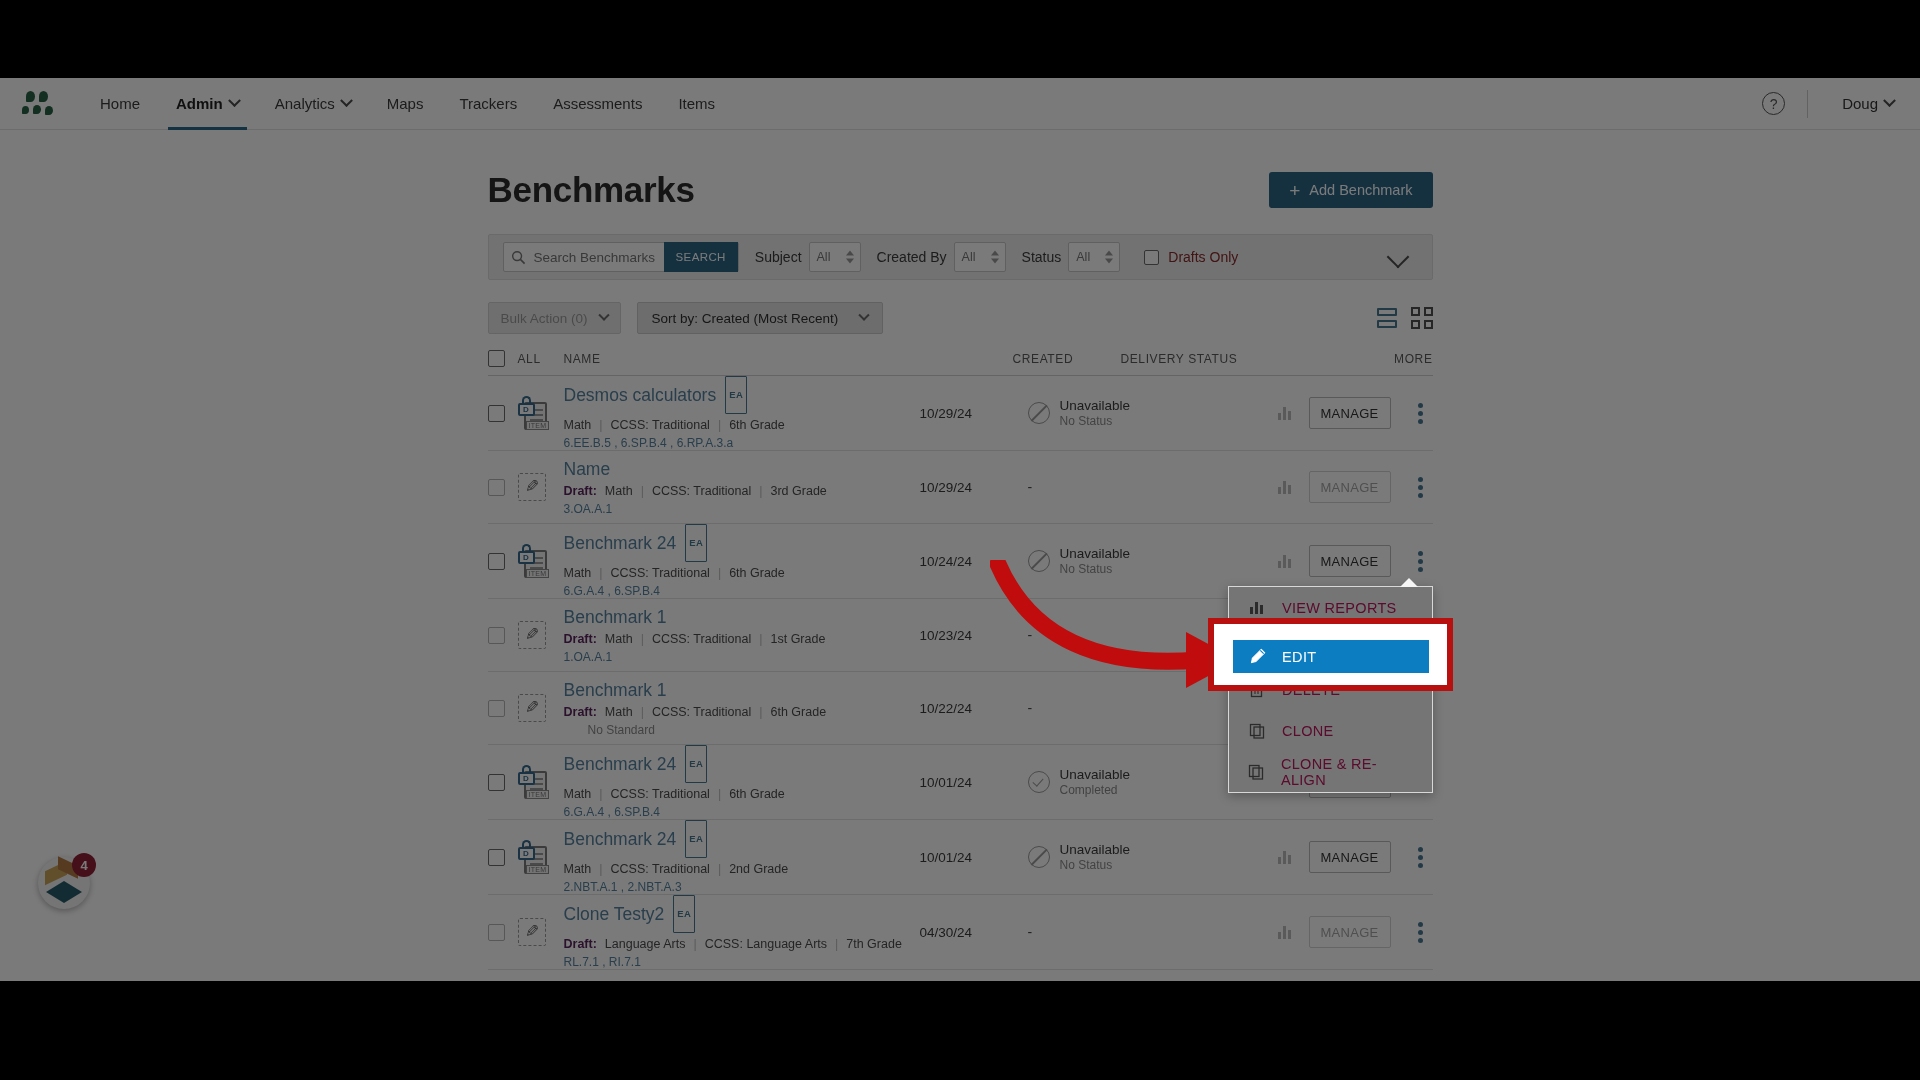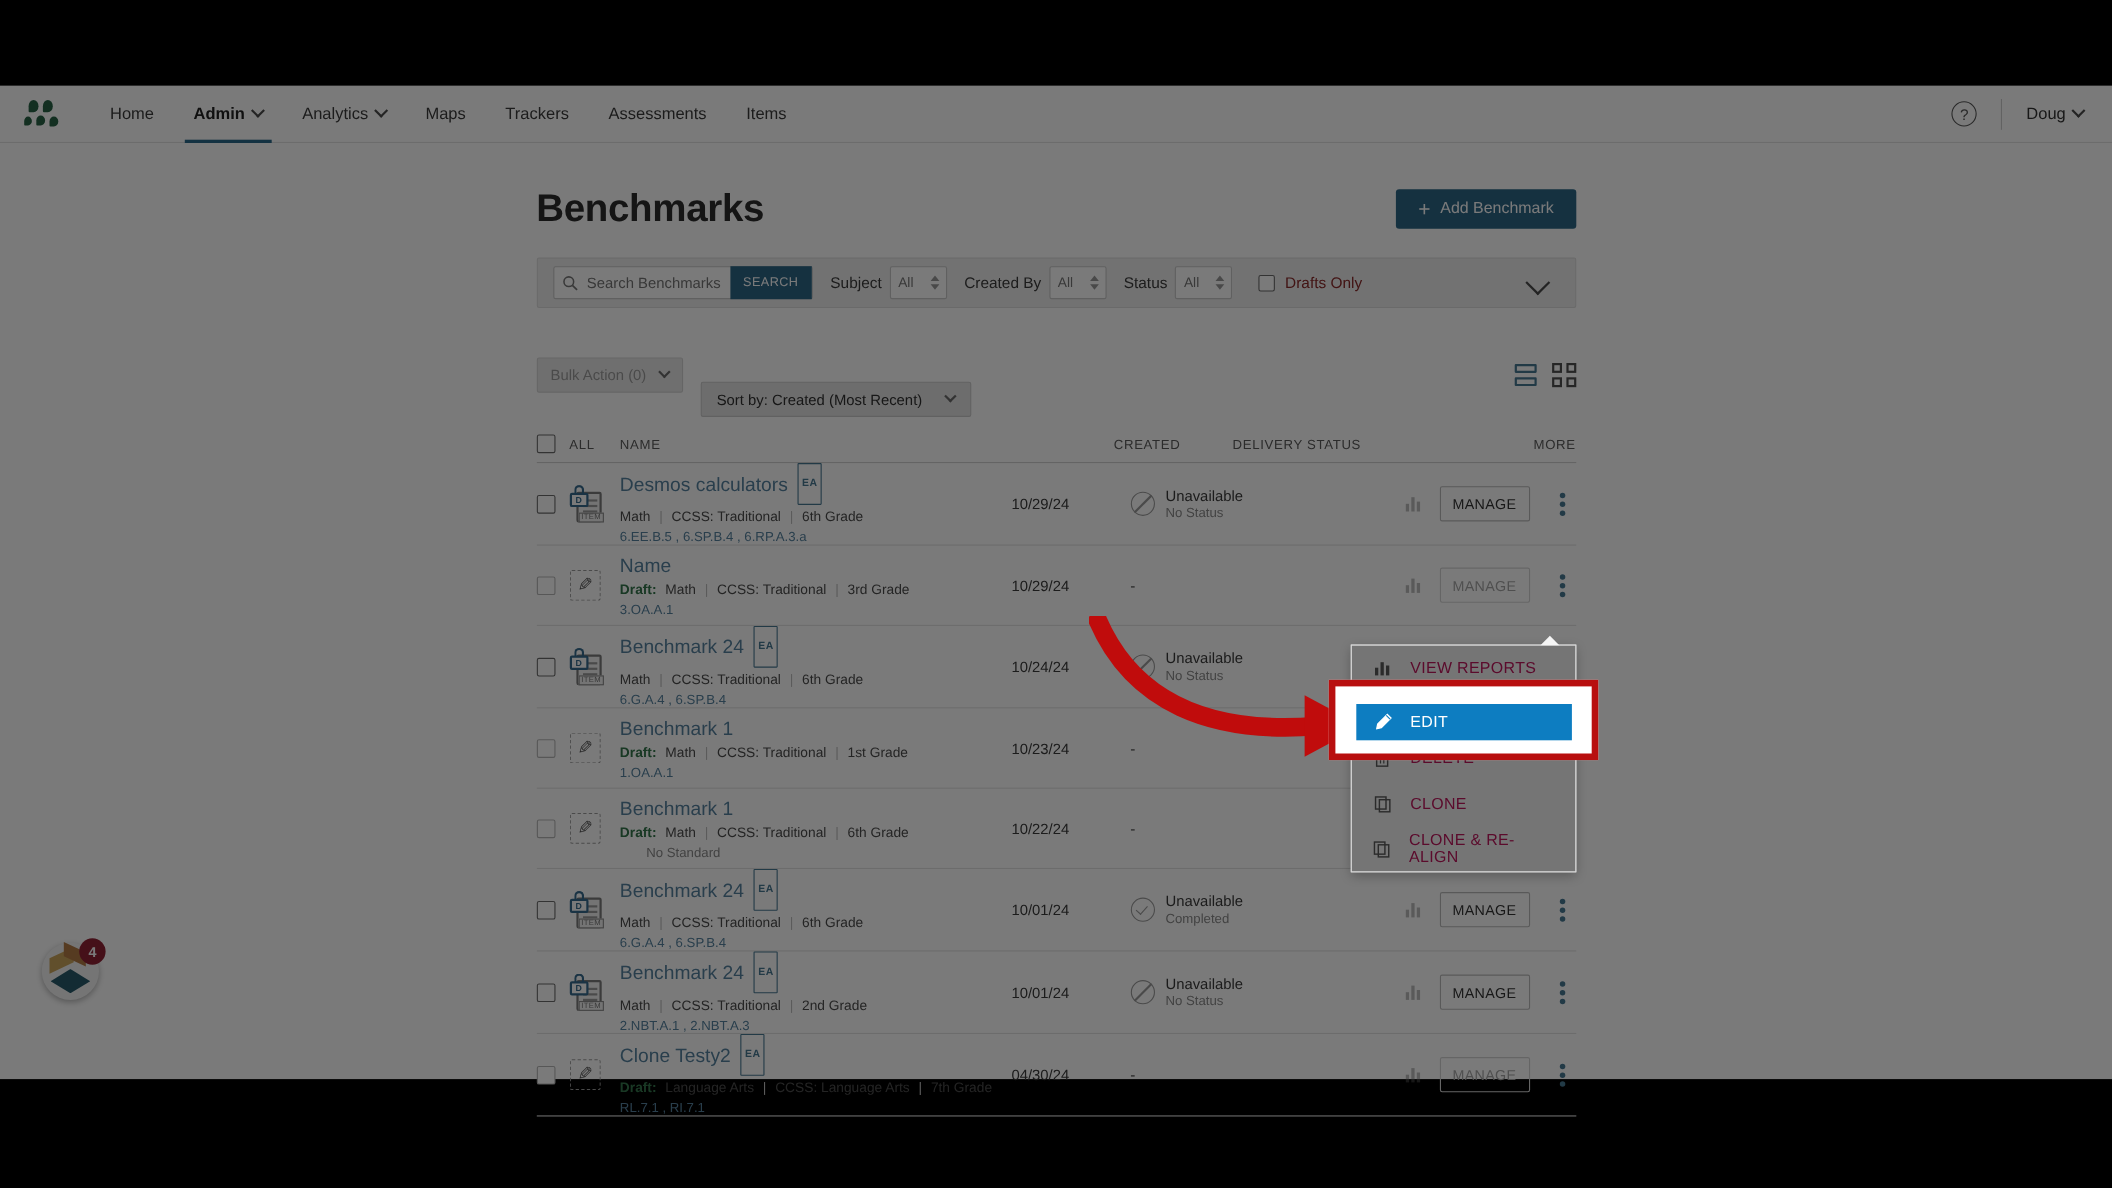--- a/index.html
+++ b/index.html
@@ -68,21 +68,21 @@
   .nav-right {
     margin-left: auto; display: flex; align-items: center;
     padding-right: 26px; gap: 0px;
   }
   .qmark {
     width: 23px; height: 23px; border: 1.6px solid #555; border-radius: 50%;
     font-size: 14px; color: #555; display: flex; align-items: center;
     justify-content: center; margin-right: 22px;
   }
   .vdiv { width: 1px; height: 28px; background: #ccc; margin-right: 22px; }
-  .username { font-size: 15px; color: #333; display: flex; align-items: center; }
+  .username { font-size: 15px; color: #333; display: flex; align-items: center; margin-left: 12px; }
 
   
   .content { position: absolute; left: 0; top: 52px; width: 1920px; }
   .inner { width: 945px; margin: 0 auto; position: relative; }
 
   .titlerow {
     display: flex; align-items: center; justify-content: space-between;
     padding-top: 40px; padding-bottom: 24px;
   }
   h1.pagetitle { font-size: 35px; color: #2b2b2b; font-weight: bold; letter-spacing: -0.3px; }
@@ -153,21 +153,20 @@
   .ghostbtn {
     height: 32px; background: #e8e8e8; border: 1px solid #d3d3d3;
     border-radius: 2px; display: flex; align-items: center;
     padding: 0 12px; font-size: 13.5px; color: #9b9b9b; gap: 12px;
   }
   .solidbtn {
     height: 32px; background: #e3e3e3; border: 1px solid #cacaca;
     border-radius: 2px; display: flex; align-items: center;
     padding: 0 14px; font-size: 13.5px; color: #2f2f2f; gap: 22px;
     margin-left: 16px;
-    margin-top: 45px;
   }
   .caret-sm {
     width: 8px; height: 8px; border-right: 2px solid #6a6a6a;
     border-bottom: 2px solid #6a6a6a; transform: rotate(45deg) translate(-2px,-2px);
   }
   .viewtoggle { margin-left: auto; display: flex; align-items: center; gap: 14px; }
   .vt-list { display: flex; flex-direction: column; gap: 4px; }
   .vt-list i { display: block; width: 20px; height: 8px; border: 2px solid #2f7ea8; border-radius: 1px; }
   .vt-grid { display: grid; grid-template-columns: 9px 9px; gap: 4px; }
   .vt-grid i { display: block; width: 9px; height: 9px; border: 2px solid #4f4f4f; }
@@ -243,21 +242,21 @@
   .ea-badge {
     border: 1px solid #2f7ea8; color: #2f7ea8; font-size: 9.5px;
     padding: 12px 3px; letter-spacing: .4px; line-height: 12px;
     border-radius: 1px; font-weight: bold;
   }
   .metaline {
     font-size: 12.5px; color: #4c4c4c; margin-top: 4px;
     display: flex; align-items: center; gap: 8px;
   }
   .metaline .sep { color: #bdbdbd; }
-  .draftlabel { color: #15803d; font-weight: bold; }
+  .draftlabel { color: #701a75; font-weight: bold; }
   .stdline { font-size: 12px; color: #3f86b5; margin-top: 4px; }
   .stdline.none { color: #8a8a8a; margin-left: 24px; }
   .createdcell { width: 108px; font-size: 13.5px; color: #3a3a3a; }
   .statuscell { width: 250px; display: flex; align-items: center; gap: 10px; }
   .st-icon { width: 22px; height: 22px; border-radius: 50%; border: 1.6px solid #9b9b9b; position: relative; }
   .st-icon.no::after {
     content: ""; position: absolute; left: 50%; top: 50%;
     width: 22px; height: 1.6px; background: #9b9b9b;
     transform: translate(-50%,-50%) rotate(-45deg);
   }

